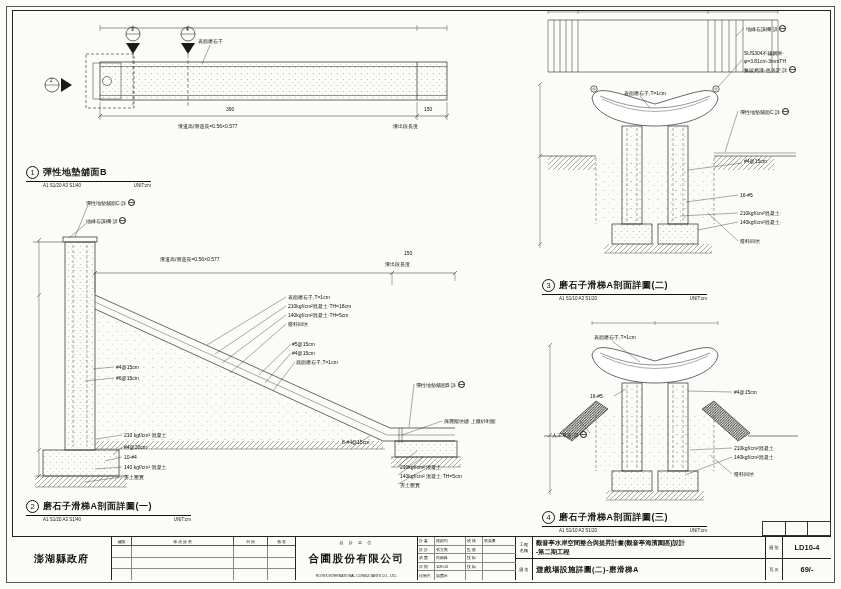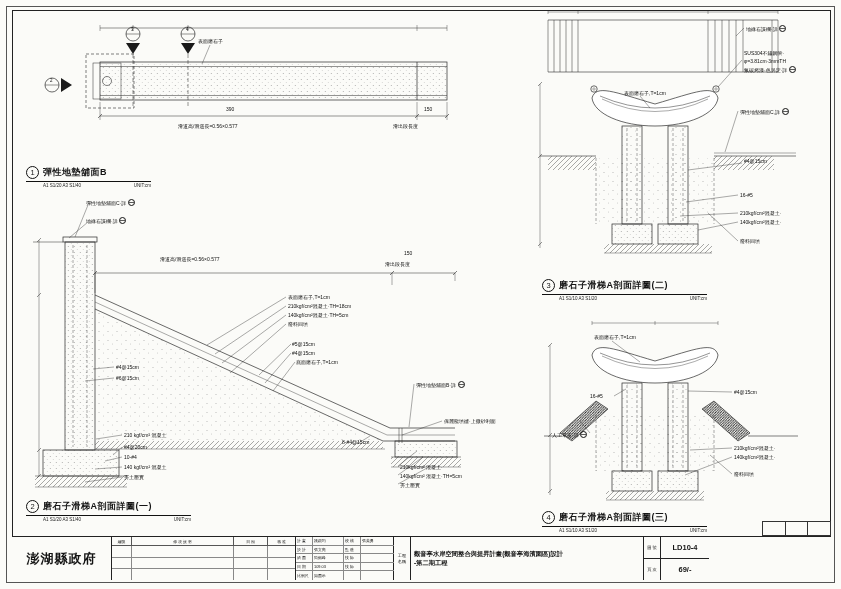--- a/index.html
+++ b/index.html
@@ -12,21 +12,21 @@
 .mk{position:absolute;font-size:4.5px;line-height:1;color:#111}
 .refc{display:inline-block;width:7px;height:7px;border:0.7px solid #111;border-radius:50%;background:linear-gradient(#111,#111) center/100% 0.7px no-repeat;flex:0 0 auto}
 .dwg-title{position:absolute}
 .t-row{display:flex;align-items:center;gap:4px;border-bottom:0.9px solid #111;padding-bottom:1.5px}
 .t-circle{width:13px;height:13px;border:1px solid #111;border-radius:50%;font-size:7.5px;display:flex;align-items:center;justify-content:center;flex:0 0 auto}
 .t-text{font-size:9px;font-weight:bold;letter-spacing:.5px}
 .t-sub{display:flex;justify-content:space-between;font-size:4.5px;color:#222;margin-top:1px;padding-left:17px}
 .tblock{position:absolute;left:12px;top:536px;width:819px;height:44px;border-top:1.3px solid #222;display:flex;background:#fbfbf8}
 .tblock>div{border-right:0.9px solid #222;height:100%}
 .tblock>div:last-child{border-right:none}
-.tb-agency{width:100px;display:flex;align-items:center;justify-content:center;font-family:"DejaVu Serif","Liberation Serif",serif;font-weight:bold;font-size:13px;letter-spacing:1px}
+.tb-agency{width:100px;display:flex;align-items:center;justify-content:center;font-family:"DejaVu Serif","Liberation Serif",serif;font-weight:bold;font-size:10px;letter-spacing:1px}
 .tb-rev{width:184px;display:flex;flex-direction:column;font-size:3.8px}
 .tb-rev-head,.tb-rev-row{display:grid;grid-template-columns:20px 102px 34px 1fr}
 .tb-rev-head{height:9px;border-bottom:.5px solid #555}
 .tb-rev-head span{display:flex;align-items:center;justify-content:center;border-right:.5px solid #555}
 .tb-rev-row{flex:1;border-bottom:.5px solid #888}
 .tb-rev-row:last-child{border-bottom:none}
 .tb-rev-row span{border-right:.5px solid #888}
 .tb-rev-head span:last-child,.tb-rev-row span:last-child{border-right:none}
 .tb-firm{width:122px;display:flex;flex-direction:column;align-items:center;justify-content:space-between;padding:2.5px 0}
 .tb-firm-label{font-size:4px;letter-spacing:2px}
@@ -503,20 +503,25 @@
         <span></span>
         <span></span>
       </div>
     <div class="tb-rev-row">
         <span></span>
         <span></span>
         <span></span>
         <span></span>
       </div>
   </div>
+  <div class="tb-firm">
+    <div class="tb-firm-label">設  計  單  位</div>
+    <div class="tb-firm-name">合圃股份有限公司</div>
+    <div class="tb-firm-en">ROTEX INTERNATIONAL CONSULTANTS CO., LTD.</div>
+  </div>
   <div class="tb-staff">
     <span>計 畫</span>
       <span>姚啟均</span>
       <span>校 核</span>
       <span>張美勇</span>
     <span>設 計</span>
       <span>張文亮</span>
       <span>監 造</span>
       <span></span>
     <span>繪 圖</span>
@@ -536,20 +541,24 @@
     <div class="tb-proj-row">
       <div class="tb-lbl">
           <span>工程</span>
           <span>名稱</span>
         </div>
       <div class="tb-proj-name">
         <div>觀音亭水岸空間整合與提昇計畫(觀音亭海濱園區)設計</div>
         <div>-第二期工程</div>
       </div>
     </div>
+    <div class="tb-proj-row">
+      <div class="tb-lbl">圖 名</div>
+      <div class="tb-draw-name">遊戲場設施詳圖(二)-磨滑梯A</div>
+    </div>
   </div>
   <div class="tb-num">
     <div class="tb-num-row">
       <div class="tb-lbl">圖 號</div>
       <div class="tb-num-val">LD10-4</div>
     </div>
     <div class="tb-num-row">
       <div class="tb-lbl">頁 次</div>
       <div class="tb-num-val">69/-</div>
     </div>

